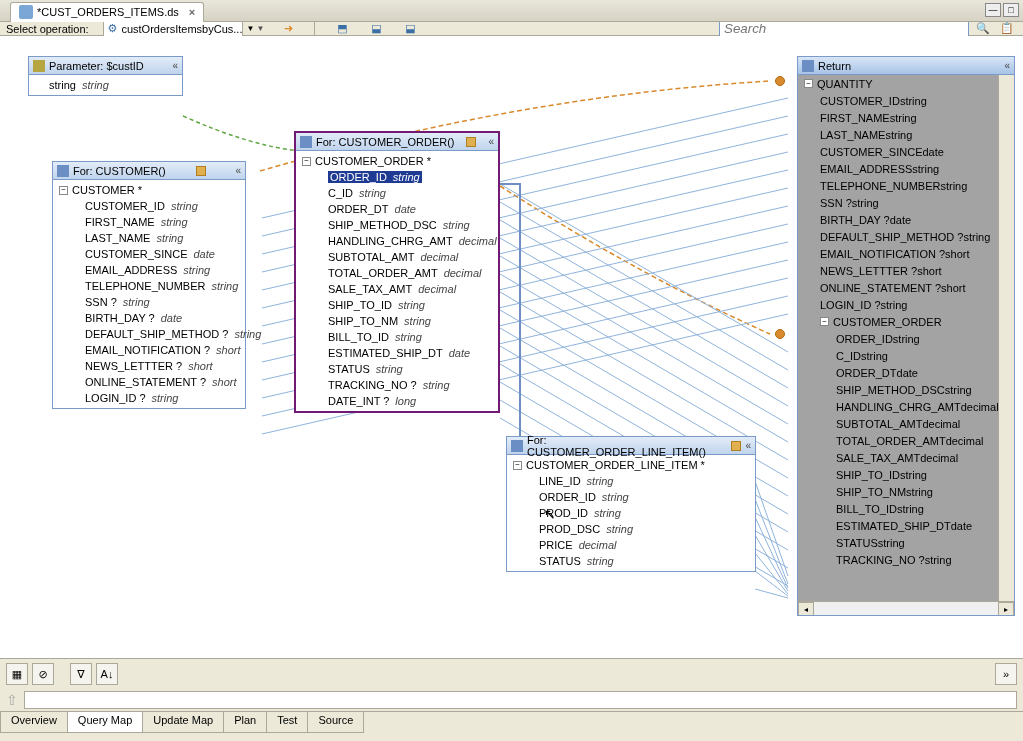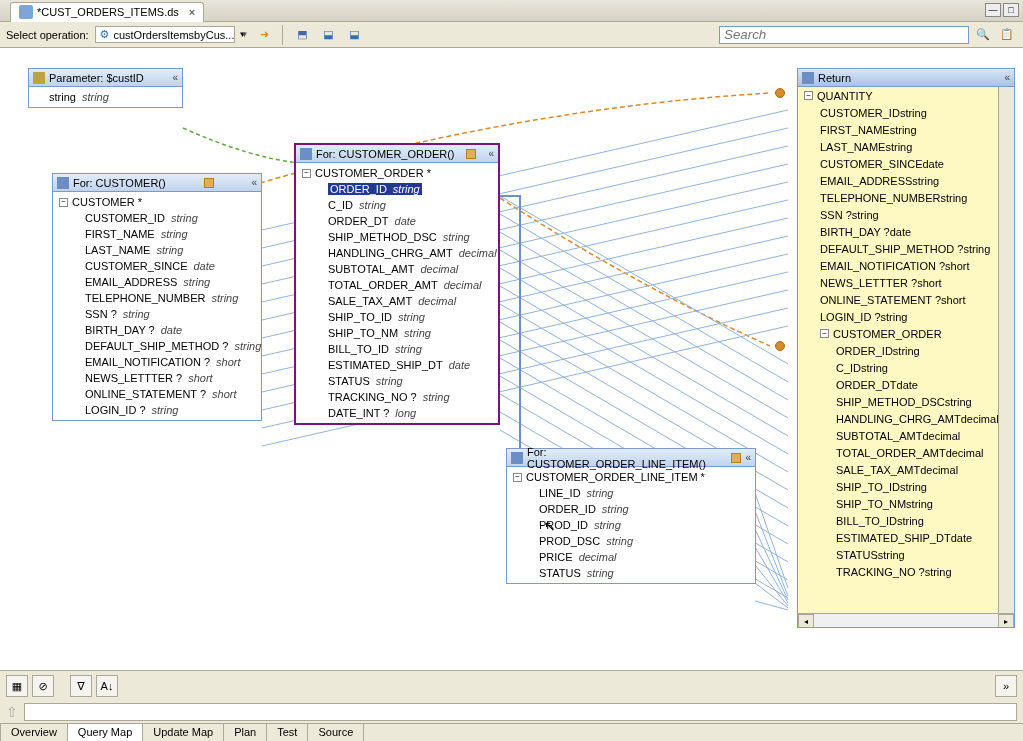--- a/index.html
+++ b/index.html
@@ -3,21 +3,21 @@
 <meta charset="utf-8">
 <style>
 * { box-sizing: border-box; margin: 0; padding: 0; }
 body { font-family: Tahoma, Arial, sans-serif; font-size: 11px; background: #ece9d8; color: #000; overflow: hidden; width: 1023px; height: 741px; }
 .tab-bar { background: linear-gradient(#e8e6da, #d6d3c5); height: 22px; display: flex; align-items: center; border-bottom: 1px solid #aca899; position: relative; }
 .file-tab { background: #fff; border: 1px solid #aca899; border-bottom: none; border-top-left-radius: 3px; border-top-right-radius: 3px; padding: 2px 8px; display: flex; align-items: center; gap: 4px; height: 20px; margin-top: 2px; margin-left: 10px; }
 .file-tab .icon { width: 14px; height: 14px; display: inline-block; background: #7aa7d6; border-radius: 2px; }
 .close-x { color: #666; cursor: pointer; margin-left: 6px; font-weight: bold; }
 .win-controls { position: absolute; right: 4px; top: 3px; display: flex; gap: 2px; }
 .win-btn { width: 16px; height: 14px; border: 1px solid #888; background: #eee; display: flex; align-items: center; justify-content: center; font-size: 9px; }
-.toolbar { background: #ece9d8; height: 26px; display: flex; align-items: center; border-bottom: 1px solid #aca899; padding: 0 6px; gap: 6px; }
+.toolbar { background: #ece9d8; height: 14px; display: flex; align-items: center; border-bottom: 1px solid #aca899; padding: 0 6px; gap: 14px; }
 .toolbar-label { color: #000; }
 .op-select { display: flex; align-items: center; gap: 4px; border: 1px solid #aca899; background: #fff; padding: 1px 4px; width: 140px; }
 .tb-sep { width: 2px; height: 20px; border-left: 1px solid #aca899; margin: 0 2px; }
 .tb-btn { width: 20px; height: 20px; display: flex; align-items: center; justify-content: center; }
 .search-box { margin-left: auto; display: flex; align-items: center; gap: 4px; }
 .search-input { width: 250px; height: 18px; border: 1px solid #7a9ac8; padding: 0 4px; font-style: italic; color: #888; }
 .canvas-area { position: relative; background: #fff; width: 100%; height: 622px; overflow: hidden; }
 .panel { position: absolute; border: 1px solid #7a9ac8; background: #fff; }
 .panel.sel { border: 2px solid #701a75; }
 .panel-head { background: linear-gradient(#e2ecf8, #c0d4ed); border-bottom: 1px solid #7a9ac8; height: 18px; display: flex; align-items: center; padding: 0 4px; gap: 4px; }
@@ -26,21 +26,21 @@
 .head-icon.param { background: #b5a642; }
 .chevron { margin-left: auto; font-size: 10px; color: #444; }
 .panel-body { padding: 2px 0; }
 .row { display: flex; align-items: center; padding: 1px 6px 1px 20px; height: 16px; white-space: nowrap; }
 .row.root { padding-left: 6px; }
 .row.child { padding-left: 32px; }
 .row .type { color: #444; font-style: italic; margin-left: 6px; }
 .hl { background: #1f3a93; color: #fff; padding: 0 2px; }
 .hl .type { color: #fff; }
 .tree-toggle { width: 9px; height: 9px; border: 1px solid #888; display: inline-flex; align-items: center; justify-content: center; font-size: 8px; line-height: 8px; margin-right: 4px; background: #fff; }
-.return-panel { position: absolute; right: 8px; top: 20px; width: 218px; border: 1px solid #7a9ac8; background: #fef9c3; }
+.return-panel { position: absolute; right: 8px; top: 20px; width: 218px; border: 1px solid #7a9ac8; background: #a3a3a3; }
 .return-body { height: 540px; overflow: hidden; position: relative; }
 .return-scroll { position: absolute; right: 0; top: 0; bottom: 14px; width: 16px; background: #ece9d8; border-left: 1px solid #aca899; }
 .hscroll { position: absolute; bottom: 0; left: 0; right: 0; height: 14px; background: #ece9d8; border-top: 1px solid #aca899; display: flex; }
 .hscroll .arrow { width: 16px; height: 14px; background: #ece9d8; border: 1px solid #aca899; display: flex; align-items: center; justify-content: center; font-size: 8px; }
 .hscroll .track { flex: 1; background: #f0f0f0; }
 .return-row { display: flex; align-items: center; padding: 1px 4px 1px 20px; height: 17px; white-space: nowrap; }
 .return-row.r0 { padding-left: 6px; }
 .return-row.r1 { padding-left: 22px; }
 .return-row.r2 { padding-left: 38px; }
 .bottom-bar { background: #ece9d8; border-top: 1px solid #aca899; }
@@ -162,21 +162,21 @@
       <span class="chevron">«</span>
     </div>
     <div class="panel-body">
       <div class="row">
         <span>string</span>
         <span class="type">string</span>
       </div>
     </div>
   </div>
 
-  <div class="panel" style="left:52px;top:125px;width:210px">
+  <div class="panel" style="left:52px;top:125px;width:194px">
     <div class="panel-head">
       <span class="head-icon"></span>
       <span>For: CUSTOMER()</span>
       <span style="margin-left:auto;width:10px;height:10px;background:#e0b050;border:1px solid #b08020"></span>
       <span class="chevron">«</span>
     </div>
     <div class="panel-body" id="cust-body">
       <div class="row root">
         <span class="tree-toggle">−</span>
         <span>CUSTOMER *</span>

